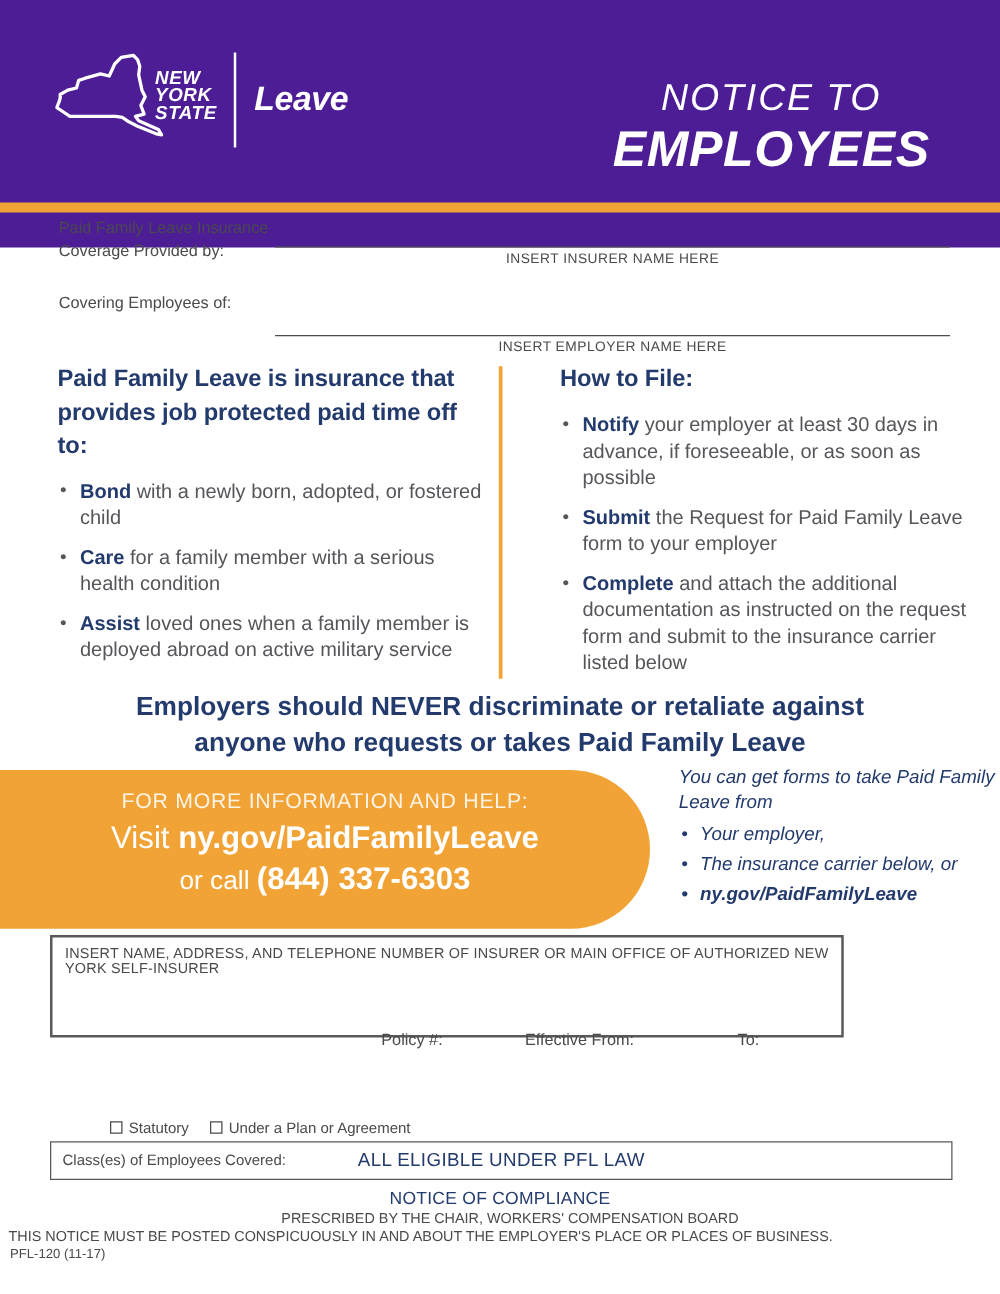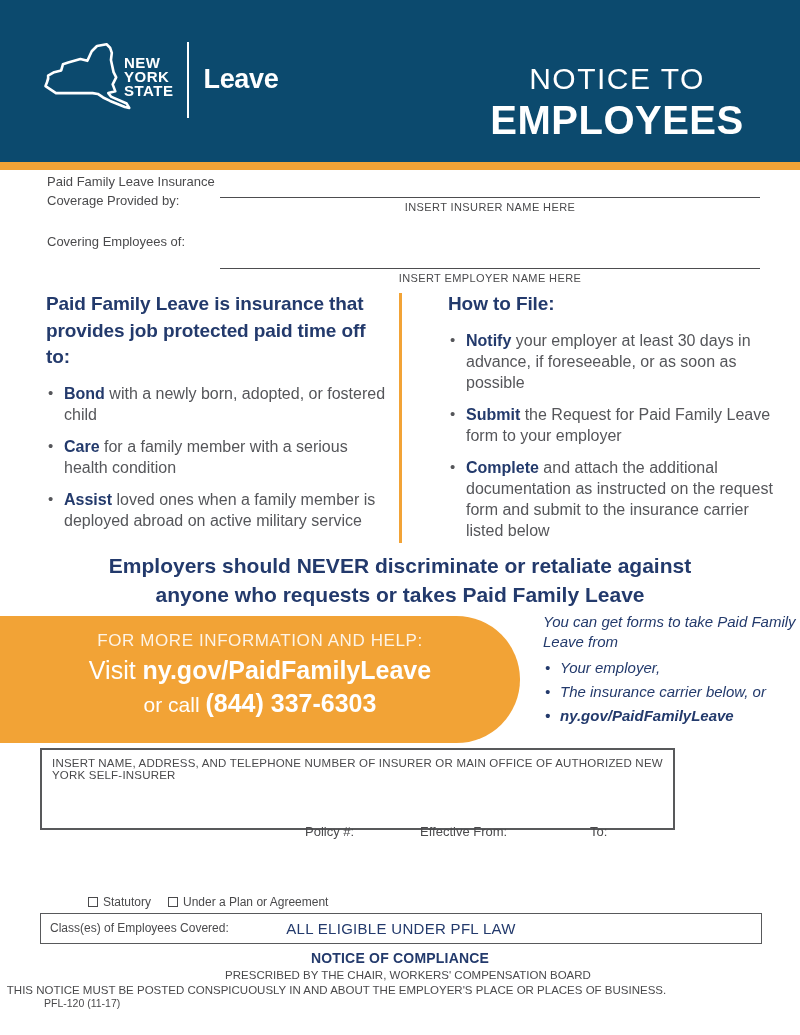--- a/index.html
+++ b/index.html
@@ -5,21 +5,21 @@
   * { margin:0; padding:0; box-sizing:border-box; }
   html,body { width:800px; height:1035px; }
   body {
     font-family:"Liberation Sans", sans-serif;
     background:#ffffff; color:#4a4a4c;
     position:relative; overflow:hidden;
   }
   .abs { position:absolute; }
 
   
-  .header { position:absolute; left:0; top:0; width:800px; height:162px; background:#0c4a6e; }
+  .header { position:absolute; left:0; top:0; width:800px; height:198px; background:#4c1d95;font-style:italic; }
   .header-accent { position:absolute; left:0; top:162px; width:800px; height:8px; background:#f2a336; }
   .logo-wrap { position:absolute; left:42px; top:34px; display:flex; align-items:center; }
   .state-shape { width:96px; height:92px; }
   .state-name { color:#fff; font-weight:bold; font-size:15px; line-height:0.95; letter-spacing:0.5px; margin-left:-14px; margin-top:-6px; }
   .logo-divider { width:2px; height:76px; background:#ffffff; margin:0 14px 0 14px; }
   .logo-program { color:#fff; font-weight:bold; font-size:27px; line-height:1.1; letter-spacing:-0.3px; }
   .notice-block { position:absolute; right:28px; top:62px; width:310px; text-align:center; color:#fff; }
   .notice-line1 { font-size:30px; font-weight:400; letter-spacing:1.5px; }
   .notice-line2 { font-size:40px; font-weight:800; letter-spacing:0.5px; margin-top:2px; }
 
@@ -67,24 +67,24 @@
   .check-row { position:absolute; left:0; top:895px; width:800px; font-size:12px; color:#4a4a4c; }
   .check-item { position:absolute; top:0; display:flex; align-items:center; }
   .checkbox { display:inline-block; width:10px; height:10px; border:1.2px solid #4a4a4c; margin-right:5px; background:#fff; }
   .class-box { position:absolute; left:40px; top:913px; width:722px; height:31px; border:1.5px solid #58595b; }
   .class-label { position:absolute; left:9px; top:7px; font-size:12px; color:#4a4a4c; }
   .class-value { position:absolute; left:0; top:6px; width:100%; text-align:center;
                  font-size:15px; font-weight:500; color:#233a6c; letter-spacing:0.3px; }
 
   
   .footer-title { position:absolute; left:0; top:950px; width:800px; text-align:center;
-                  font-size:14px; font-weight:bold; color:#233a6c; letter-spacing:0.2px; }
+                  font-size:14px; font-weight:normal; color:#233a6c; letter-spacing:0.2px; }
   .footer-line1 { position:absolute; left:0; top:969px; width:776px; text-align:center; font-size:11.5px; color:#4a4a4c;padding-left:40px; }
   .footer-line2 { position:absolute; left:0; top:984px; width:673px; text-align:center; font-size:11.5px; color:#4a4a4c; }
-  .form-number { position:absolute; left:8px; top:997px; font-size:10.5px; color:#4a4a4c;margin-left:36px; }
+  .form-number { position:absolute; left:8px; top:997px; font-size:10.5px; color:#4a4a4c; }
 </style>
 </head>
 <body>
 
 <div class="header">
   <div class="logo-wrap">
     <svg class="state-shape" viewBox="0 0 110 90" fill="none" stroke="#ffffff" stroke-width="3" stroke-linejoin="round" stroke-linecap="round">
       <path d="M4,52 C6,46 8,44 7,40 L14,36 L22,34 L24,27 L30,25 L44,21 L52,23 L57,12 L63,6 L74,4 L78,8 L80,14 L79,22 L82,36 L85,42 L81,50 L84,58 L76,60 L79,64 L97,72 L100,77 L95,76 L78,69 L70,65 L64,61 L58,60 L16,60 L10,56 Z"></path>
     </svg>
     <div class="state-name">

